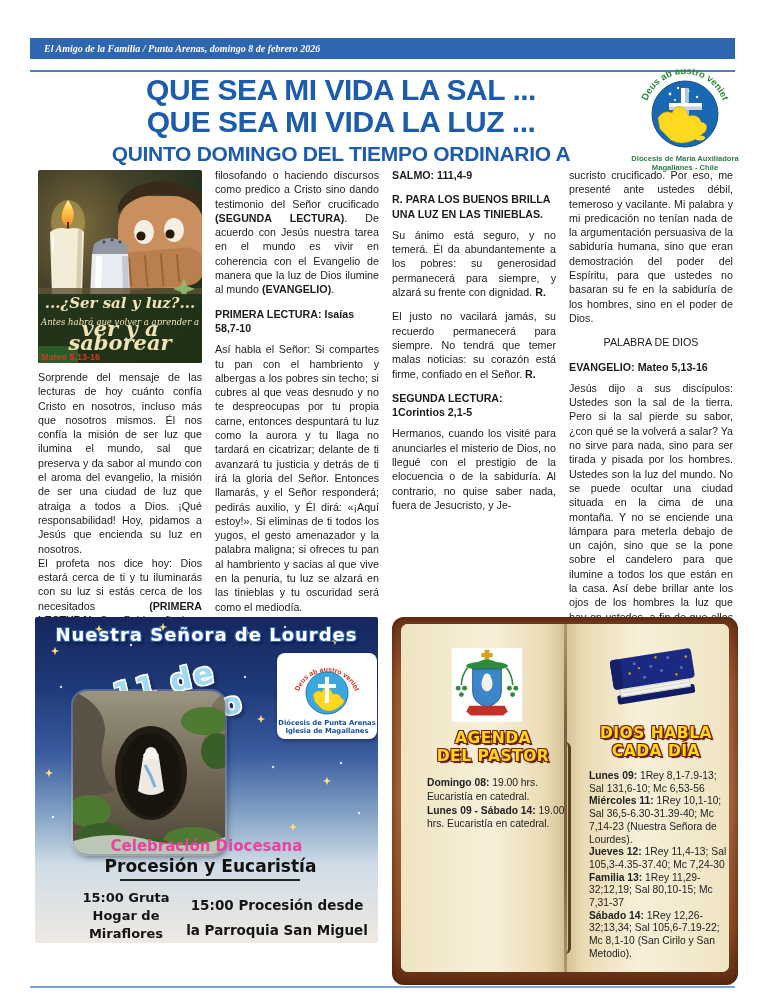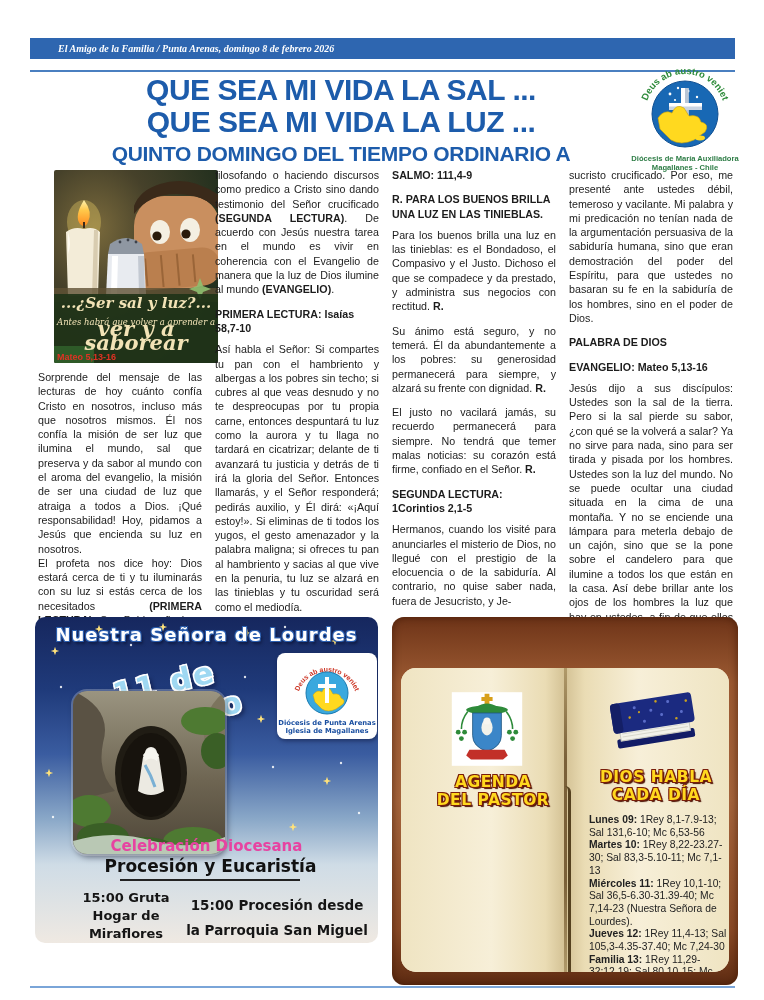--- a/index.html
+++ b/index.html
@@ -1,51 +1,51 @@
 <!DOCTYPE html>
 <html><head>
 <meta charset="utf-8">
 <style>
   html,body{margin:0;padding:0;background:#ffffff;}
   #page{position:relative;width:764px;height:1000px;background:#fff;overflow:hidden;
         font-family:"Liberation Sans",sans-serif;color:#1a1a1a;}
   
   .masthead{position:absolute;left:30px;top:38px;width:705px;height:21px;background:#2e66b0;
-            box-sizing:border-box;padding-left:28px;color:#fff;font-family:"Liberation Serif",serif;
+            box-sizing:border-box;padding-left:14px;color:#fff;font-family:"Liberation Serif",serif;
             font-style:italic;font-weight:bold;font-size:10px;line-height:21px;}
   .toprule{position:absolute;left:30px;top:70px;width:705px;height:2px;background:#4a7fc0;}
   .botrule{position:absolute;left:30px;top:986px;width:705px;height:2px;background:#7aa5d8;}
   
   .titleblock{position:absolute;left:30px;top:74px;width:622px;text-align:center;color:#1d5cab;}
   .titleblock .t1{font-size:30px;line-height:32px;font-weight:800;letter-spacing:-.5px;}
   .titleblock .t2{font-size:21px;line-height:25px;font-weight:800;margin-top:3px;letter-spacing:-.3px;}
   
   .dlogo{position:absolute;left:628px;top:58px;width:114px;height:112px;text-align:center;}
   .dlogo .nm{font-size:7.6px;line-height:9px;font-weight:bold;color:#2e7d46;}
   
   .col{position:absolute;top:170px;width:164px;font-size:10.7px;line-height:14.3px;color:#1c1c1c;}
   .c1{left:38px;} .c2{left:215px;top:168px;} .c3{left:392px;top:168px;} .c4{left:569px;top:168px;}
   .col p{margin:0;}
   .blk-p{text-align:justify;margin:0 0 10px 0 !important;}
   .c1 .blk-p{margin:0 !important;}
   .blk-h{font-weight:bold;margin:10px 0 7px 0 !important;}
   .col .blk-h:first-child{margin-top:0 !important;}
   .blk-h + .blk-h{margin-top:10px !important;}
-  .blk-sig{font-weight:bold;text-align:left;margin:1px 0 9px 0 !important;}
-  
-  .leadimg{position:relative;width:164px;height:193px;margin-bottom:7px;overflow:hidden;border-radius:2px;margin-left:16px;}
+  .blk-sig{font-weight:normal;text-align:center;margin:1px 0 9px 0 !important;}
+  
+  .leadimg{position:relative;width:164px;height:193px;margin-bottom:7px;overflow:hidden;border-radius:2px;}
   .leadimg .cap{position:absolute;left:0;width:100%;text-align:center;color:#f2e3b6;
                 font-family:"DejaVu Serif",serif;font-style:italic;}
   .cap1{top:126px;font-size:15px;font-weight:bold;}
   .cap2{top:145px;font-size:8.5px;color:#e8d9a8;}
   .cap3{top:152px;font-size:21px;font-weight:bold;}
   .capref{position:absolute;left:3px;top:180px;font-size:9px;font-weight:bold;color:#e03224;
           font-family:"Liberation Sans",sans-serif;}
   
-  .poster{position:absolute;left:35px;top:617px;width:343px;height:326px;overflow:hidden;border-radius:10px;
+  .poster{position:absolute;left:35px;top:617px;width:343px;height:326px;overflow:hidden;border-radius:2px;
           background:linear-gradient(180deg,#16275e 0%,#1f3a7a 22%,#3a5ca0 42%,#8aa8c8 62%,#cfdce6 76%,#efe9e2 100%);
           font-family:"DejaVu Sans",sans-serif;}
   .ptitle{position:absolute;left:0;top:7px;width:100%;text-align:center;font-size:18px;font-weight:bold;
           letter-spacing:1px;color:#fff;
           text-shadow:-1px -1px 0 #2b5fb0,1px -1px 0 #2b5fb0,-1px 1px 0 #2b5fb0,1px 1px 0 #2b5fb0,2px 3px 3px rgba(0,0,20,.5);}
   .pdate{position:absolute;left:18px;top:48px;width:230px;text-align:center;font-size:30px;font-weight:bold;
          letter-spacing:2px;color:#9fd8f2;transform:rotate(-13deg);
          text-shadow:-1.5px -1.5px 0 #fff,1.5px -1.5px 0 #fff,-1.5px 1.5px 0 #fff,1.5px 1.5px 0 #fff,3px 4px 4px rgba(0,0,30,.45);}
   .grotto{position:absolute;left:38px;top:74px;width:152px;height:163px;border-radius:14px;overflow:hidden;
           box-shadow:0 0 0 2px rgba(255,255,255,.25),2px 3px 6px rgba(0,0,20,.5);}
@@ -60,22 +60,22 @@
   .pschL{position:absolute;left:28px;top:272px;width:126px;text-align:center;font-size:13px;line-height:18px;
          font-weight:bold;color:#151515;white-space:pre-line;}
   .pschR{position:absolute;left:146px;top:276px;width:192px;text-align:center;font-size:13.5px;line-height:25px;
          font-weight:bold;color:#151515;white-space:pre-line;}
   .pfoot{position:absolute;left:0;top:344px;width:100%;text-align:center;font-size:15px;font-weight:bold;color:#e743a1;}
   
   .bookpanel{position:absolute;left:392px;top:617px;width:346px;height:368px;}
   .bookcover{position:absolute;inset:0;border-radius:12px;
              background:linear-gradient(180deg,#6e3418 0%,#9c5a32 18%,#a5653c 50%,#8a4a26 85%,#5e2c12 100%);
              box-shadow:inset 0 0 8px rgba(60,20,0,.7);}
-  .pages{position:absolute;left:9px;top:7px;right:9px;bottom:13px;border-radius:15px;overflow:hidden;
-         background:#f3e9cc;margin-top:44px;}
+  .pages{position:absolute;left:9px;top:7px;right:9px;bottom:13px;border-radius:7px;overflow:hidden;
+         background:#f3e9cc;}
   .pgL{position:absolute;left:0;top:0;bottom:0;width:50%;
        background:linear-gradient(90deg,#efe4c2 0%,#f7efd8 55%,#eadcb4 88%,#d3c194 100%);}
   .pgR{position:absolute;right:0;top:0;bottom:0;width:50%;
        background:linear-gradient(270deg,#efe4c2 0%,#f7efd8 55%,#eadcb4 88%,#d3c194 100%);}
   .spine{position:absolute;left:50%;top:0;bottom:0;width:3px;margin-left:-1px;
          background:linear-gradient(180deg,#b09a6a,#7a6038 30%,#7a6038 70%,#b09a6a);}
   .clip{position:absolute;left:50%;top:118px;height:212px;width:6px;margin-left:-3px;
         border-right:3px solid #55411f;border-radius:0 6px 6px 0;}
   .bkhead{position:absolute;width:160px;text-align:center;font-size:15.5px;line-height:18px;font-weight:bold;
           font-family:"DejaVu Sans",sans-serif;color:#ffd81e;letter-spacing:.5px;
@@ -205,21 +205,20 @@
 
   <div class="col c2">
       <p class="blk-p">filosofando o haciendo discursos como predico a Cristo sino dando testimonio del Señor crucificado <b>(SEGUNDA LECTURA)</b>. De acuerdo con Jesús nuestra tarea en el mundo es vivir en coherencia con el Evangelio de manera que la luz de Dios ilumine al mundo <b>(EVANGELIO)</b>.</p>
       <p class="blk-h">PRIMERA LECTURA: Isaías 58,7-10</p>
       <p class="blk-p">Así habla el Señor: Si compartes tu pan con el hambriento y albergas a los pobres sin techo; si cubres al que veas desnudo y no te despreocupas por tu propia carne, entonces despuntará tu luz como la aurora y tu llaga no tardará en cicatrizar; delante de ti avanzará tu justicia y detrás de ti irá la gloria del Señor. Entonces llamarás, y el Señor responderá; pedirás auxilio, y Él dirá: «¡Aquí estoy!». Si eliminas de ti todos los yugos, el gesto amenazador y la palabra maligna; si ofreces tu pan al hambriento y sacias al que vive en la penuria, tu luz se alzará en las tinieblas y tu oscuridad será como el mediodía.</p>
       <p class="blk-sig">PALABRA DE DIOS</p>
     </div>
   <div class="col c3">
       <p class="blk-h">SALMO: 111,4-9</p>
       <p class="blk-h">R. PARA LOS BUENOS BRILLA UNA LUZ EN LAS TINIEBLAS.</p>
-      <p class="blk-p">Para los buenos brilla una luz en las tinieblas: es el Bondadoso, el Compasivo y el Justo. Dichoso el que se compadece y da prestado, y administra sus negocios con rectitud. <b>R.</b></p>
       <p class="blk-p">Su ánimo está seguro, y no temerá. Él da abundantemente a los pobres: su generosidad permanecerá para siempre, y alzará su frente con dignidad. <b>R.</b></p>
       <p class="blk-p">El justo no vacilará jamás, su recuerdo permanecerá para siempre. No tendrá que temer malas noticias: su corazón está firme, confiado en el Señor. <b>R.</b></p>
       <p class="blk-h">SEGUNDA LECTURA: 1Corintios 2,1-5</p>
       <p class="blk-p">Hermanos, cuando los visité para anunciarles el misterio de Dios, no llegué con el prestigio de la elocuencia o de la sabiduría. Al contrario, no quise saber nada, fuera de Jesucristo, y Je-</p>
     </div>
   <div class="col c4">
       <p class="blk-p">sucristo crucificado. Por eso, me presenté ante ustedes débil, temeroso y vacilante. Mi palabra y mi predicación no tenían nada de la argumentación persuasiva de la sabiduría humana, sino que eran demostración del poder del Espíritu, para que ustedes no basaran su fe en la sabiduría de los hombres, sino en el poder de Dios.</p>
       <p class="blk-sig">PALABRA DE DIOS</p>
       <p class="blk-h">EVANGELIO: Mateo 5,13-16</p>
       <p class="blk-p">Jesús dijo a sus discípulos: Ustedes son la sal de la tierra. Pero si la sal pierde su sabor, ¿con qué se la volverá a salar? Ya no sirve para nada, sino para ser tirada y pisada por los hombres. Ustedes son la luz del mundo. No se puede ocultar una ciudad situada en la cima de una montaña. Y no se enciende una lámpara para meterla debajo de un cajón, sino que se la pone sobre el candelero para que ilumine a todos los que están en la casa. Así debe brillar ante los ojos de los hombres la luz que hay en ustedes, a fin de que ellos vean sus buenas obras y glorifiquen al Padre que está en el cielo.</p>
@@ -351,20 +350,24 @@
         </g>
         <path d="M32,26 l36,0 l0,28 q0,14 -18,20 q-18,-6 -18,-20 Z" fill="#3b86c8" stroke="#20557e"></path>
         <ellipse cx="50" cy="44" rx="7" ry="10" fill="#f2f2ea"></ellipse>
         <circle cx="50" cy="36" r="4.5" fill="#f7f6f0"></circle>
         <path d="M28,72 l44,0 l4,7 l-6,5 l-40,0 l-6,-5 Z" fill="#c23028"></path>
       </svg>
       <div class="bkhead bhL">
         <div>AGENDA</div>
         <div>DEL PASTOR</div>
       </div>
+      <div class="entries enL">
+          <p><b>Domingo 08: </b>19.00 hrs. Eucaristía en catedral.</p>
+          <p><b>Lunes 09 - Sábado 14: </b>19.00 hrs. Eucaristía  en catedral.</p>
+        </div>
 
       <svg class="bluebook" width="104" height="74" viewBox="0 0 104 74">
         <g transform="rotate(-9 52 38)">
           <rect x="14" y="48" width="78" height="9" rx="2" fill="#121c66"></rect>
           <rect x="18" y="40" width="70" height="10" fill="#f2f2ea" stroke="#c9c9c0"></rect>
           <path d="M20,43 l66,0 M20,46 l66,0" stroke="#d8d8cc" stroke-width="1"></path>
           <rect x="12" y="12" width="82" height="30" rx="4" fill="#1b2a80"></rect>
           <rect x="12" y="12" width="10" height="30" rx="4" fill="#141f66"></rect>
           <g fill="#5a6cc8">
             <circle cx="36" cy="19" r="1.5"></circle>
@@ -382,21 +385,20 @@
               <circle cx="40" cy="24" r="1.1"></circle>
           </g>
         </g>
       </svg>
       <div class="bkhead bhR">
         <div>DIOS HABLA</div>
         <div>CADA DÍA</div>
       </div>
       <div class="entries enR">
           <p><b>Lunes 09: </b>1Rey 8,1-7.9-13; Sal 131,6-10; Mc 6,53-56</p>
-          <p><b>Martes 10: </b>1Rey 8,22-23.27-30; Sal 83,3-5.10-11; Mc 7,1-13</p>
           <p><b>Miércoles 11: </b>1Rey 10,1-10; Sal 36,5-6.30-31.39-40; Mc 7,14-23 (Nuestra Señora de Lourdes).</p>
           <p><b>Jueves 12: </b>1Rey 11,4-13; Sal 105,3-4.35-37.40; Mc 7,24-30</p>
           <p><b>Familia 13: </b>1Rey 11,29-32;12,19; Sal 80,10-15; Mc 7,31-37</p>
           <p><b>Sábado 14: </b>1Rey 12,26-32;13,34; Sal 105,6-7.19-22; Mc 8,1-10 (San Cirilo y San Metodio).</p>
         </div>
     </div>
   </div>
 
   <div class="botrule"></div>
 </div>

